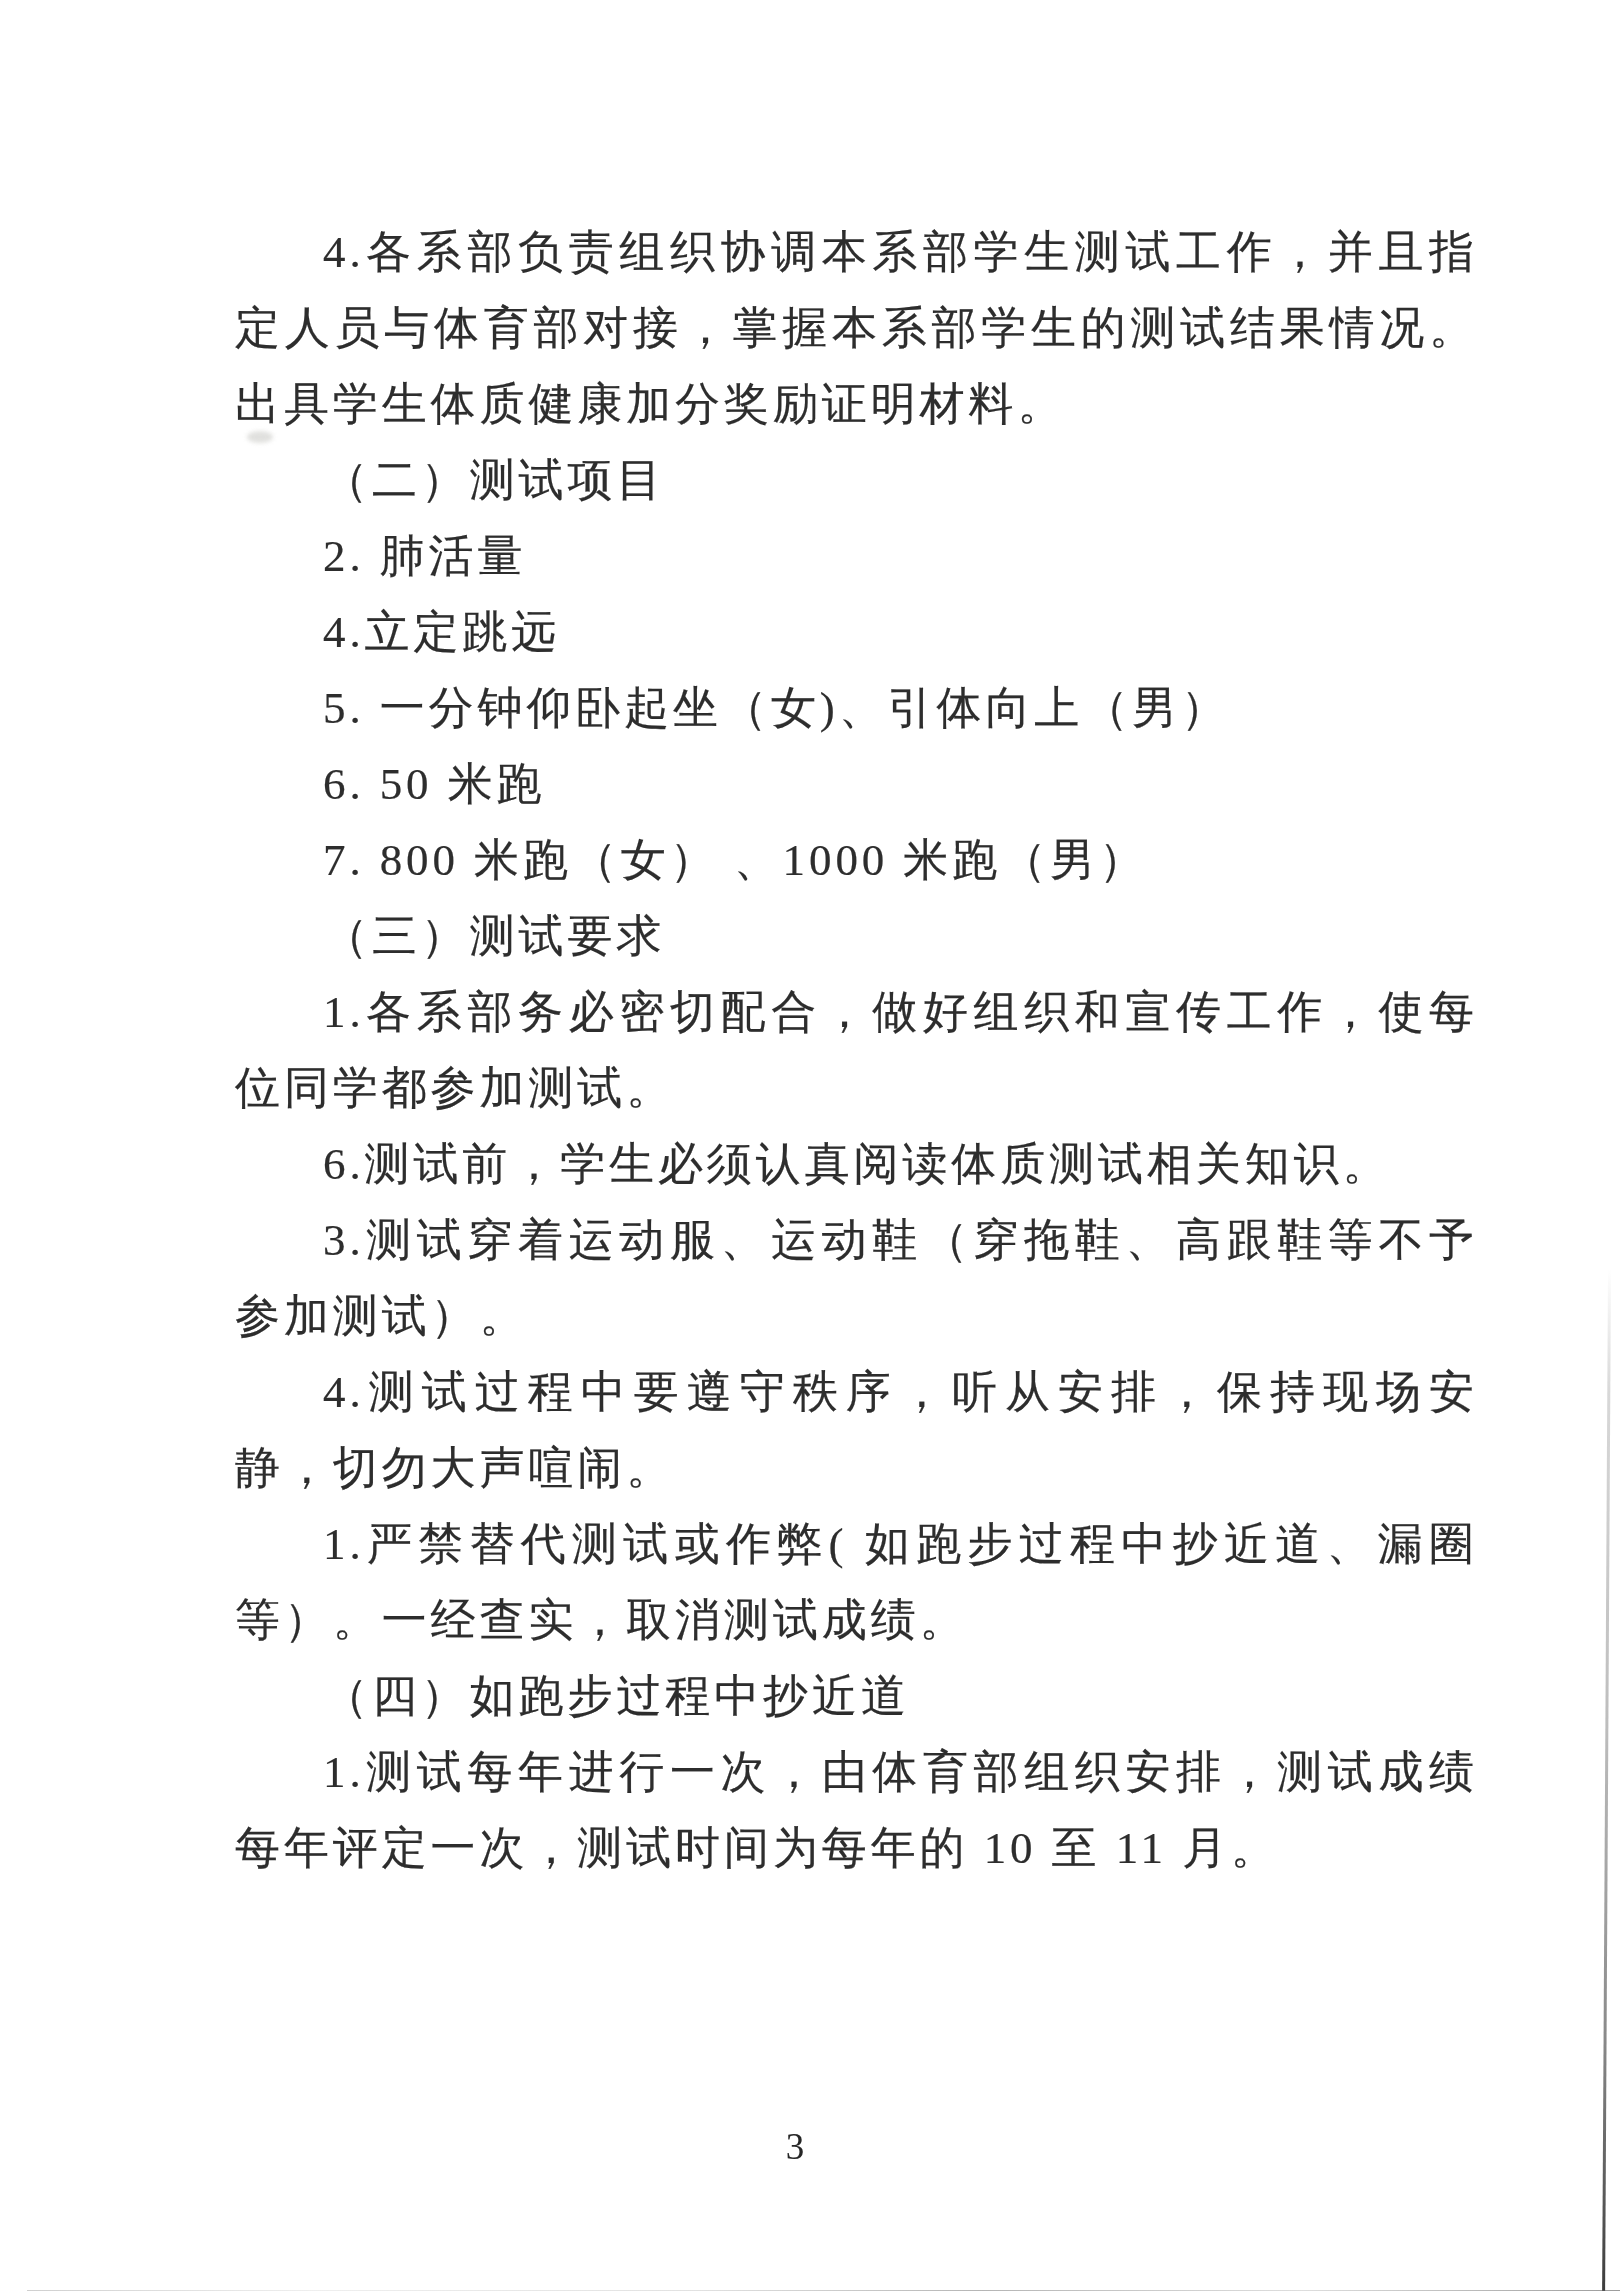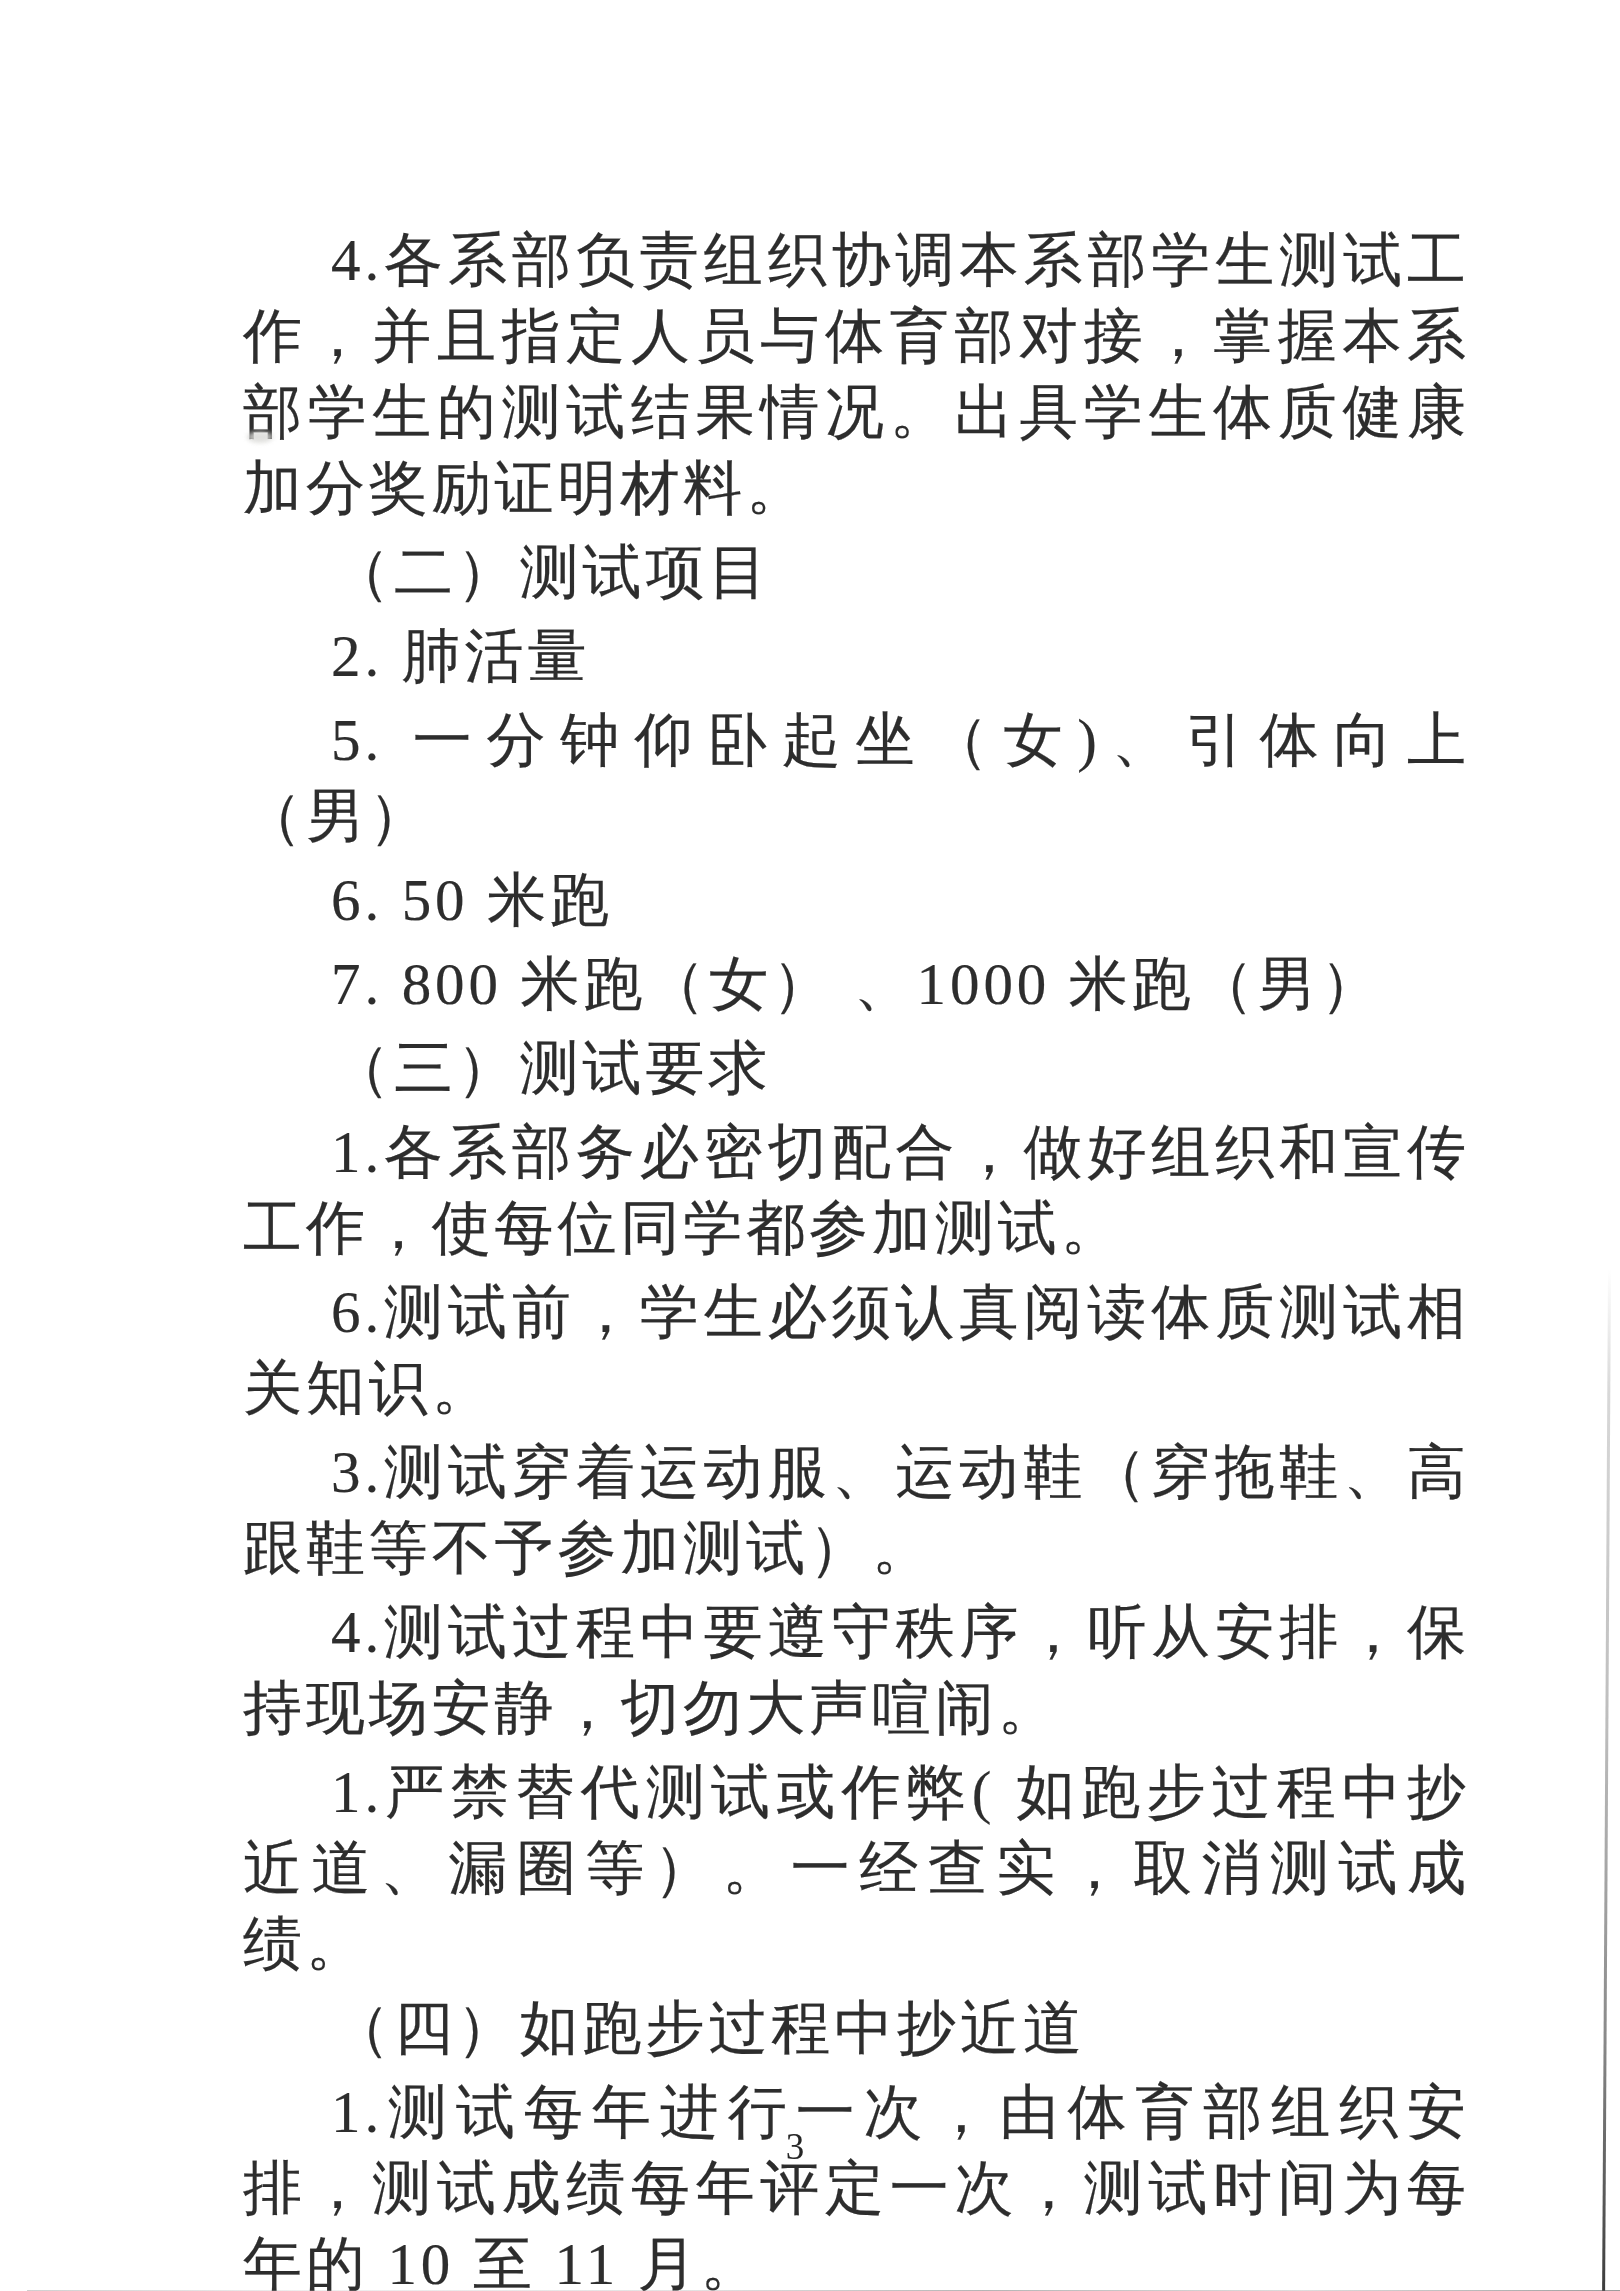--- a/index.html
+++ b/index.html
@@ -16,23 +16,23 @@
     font-family: "Liberation Serif", "DejaVu Serif", serif;
     color: #2d2d2d;
   }
   .content {
     position: absolute;
     left: 235px;
     top: 214px;
     width: 1243px;
   }
   .content p.line {
-    margin: 8px;
+    margin: 0;
     padding: 0;
-    font-size: 59px;
+    font-size: 45px;
     line-height: 76px;
     letter-spacing: 3.9px;
     text-indent: 88px;
     text-align: justify;
     font-weight: 400;
     -webkit-text-stroke: 0.2px #2d2d2d;
   }
   .page-number {
     position: absolute;
     left: 48.5%;
@@ -75,20 +75,21 @@
   }
 </style>
 </head>
 <body>
 
 <div class="page">
   <main class="content">
     <p class="line">4.各系部负责组织协调本系部学生测试工作，并且指定人员与体育部对接，掌握本系部学生的测试结果情况。出具学生体质健康加分奖励证明材料。</p>
     <p class="line">（二）测试项目</p>
     <p class="line">2. 肺活量</p>
+    <p class="line">4.立定跳远</p>
     <p class="line">5. 一分钟仰卧起坐（女)、引体向上（男）</p>
     <p class="line">6. 50 米跑</p>
     <p class="line">7. 800 米跑（女） 、1000 米跑（男）</p>
     <p class="line">（三）测试要求</p>
     <p class="line">1.各系部务必密切配合，做好组织和宣传工作，使每位同学都参加测试。</p>
     <p class="line">6.测试前，学生必须认真阅读体质测试相关知识。</p>
     <p class="line">3.测试穿着运动服、运动鞋（穿拖鞋、高跟鞋等不予参加测试）。</p>
     <p class="line">4.测试过程中要遵守秩序，听从安排，保持现场安静，切勿大声喧闹。</p>
     <p class="line">1.严禁替代测试或作弊( 如跑步过程中抄近道、漏圈等）。一经查实，取消测试成绩。</p>
     <p class="line">（四）如跑步过程中抄近道</p>

